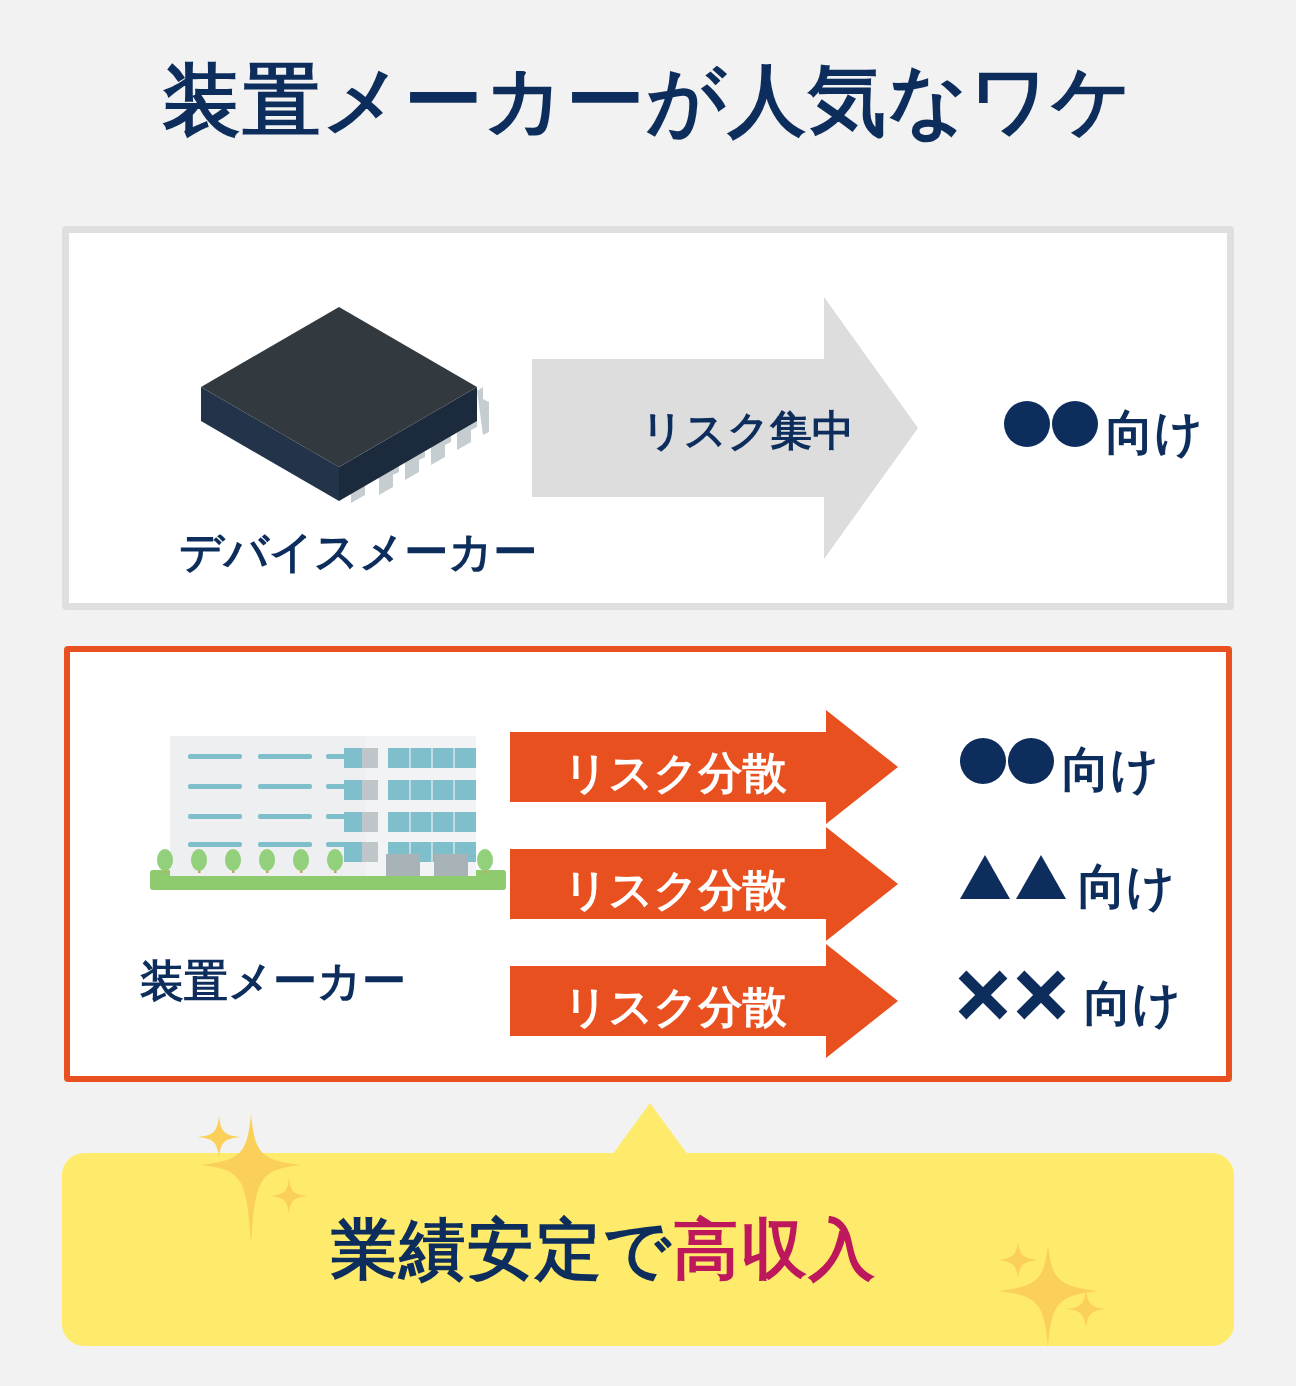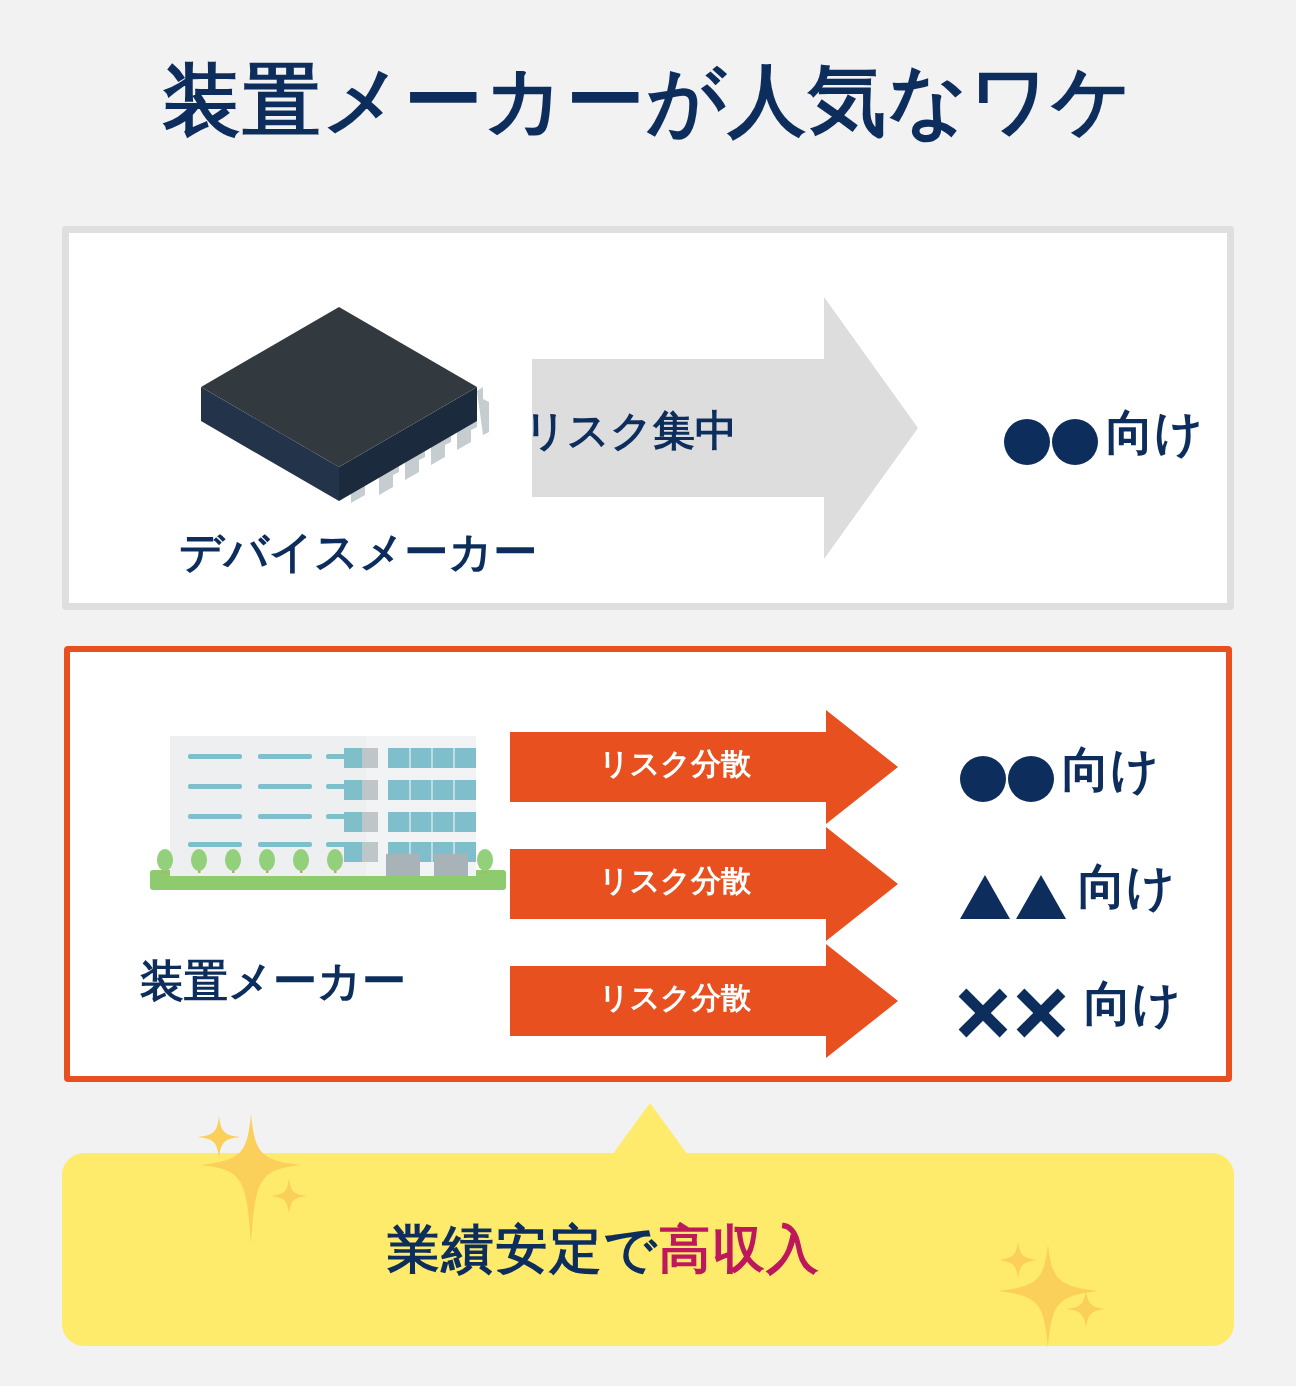--- a/index.html
+++ b/index.html
@@ -60,37 +60,37 @@
     letter-spacing: 0px;
   }
 
   
   .arrow-gray { position: absolute; left: 455px; top: 56px; width: 400px; height: 278px; }
   .arrow-gray svg { width: 100%; height: 100%; display: block; }
   .arrow-gray-text {
     position: absolute;
     left: 455px; top: 170px;
     width: 330px;
-    text-align: left;
+    text-align: right;
     font-size: 42px;
     font-weight: 700;
     color: #0D2D5C;
     white-space: nowrap;
   }
 
   
   .target {
     position: absolute;
     font-size: 48px;
     font-weight: 700;
     color: #0D2D5C;
     white-space: nowrap;
     letter-spacing: 0px;
     display: flex;
-    align-items: flex-end;
+    align-items: flex-start;
   }
   .tgt-sym { display: inline-flex; align-items: center; }
   .sym { display: inline-block; margin-right: 2px; }
   .sym.circle { width: 46px; height: 46px; border-radius: 50%; background: #0D2D5C; }
   .sym.triangle {
     width: 0; height: 0; margin-right: 6px;
     border-left: 25px solid transparent;
     border-right: 25px solid transparent;
     border-bottom: 44px solid #0D2D5C;
   }
@@ -119,21 +119,21 @@
     white-space: nowrap;
   }
 
   
   .arrow-orange { position: absolute; width: 390px; height: 118px; }
   .arrow-orange svg { width: 100%; height: 100%; display: block; }
   .arrow-orange-text {
     position: absolute;
     width: 330px;
     text-align: center;
-    font-size: 30px;
+    font-size: 44px;
     font-weight: 700;
     color: #FFFFFF;
     white-space: nowrap;
   }
 
   
   .banner {
     position: absolute;
     left: 62px; top: 1153px;
     width: 1172px; height: 193px;
@@ -147,21 +147,21 @@
     width: 0; height: 0;
     border-left: 38px solid transparent;
     border-right: 38px solid transparent;
     border-bottom: 52px solid #FFEB6B;
   }
   .banner-text {
     position: absolute;
     left: 62px; top: 1153px;
     width: 1084px; height: 193px;
     display: flex; align-items: center; justify-content: center;
-    font-size: 52px;
+    font-size: 66px;
     font-weight: 700;
     letter-spacing: 2px;
     white-space: nowrap;
     font-family: Liberation Serif, serif;
   }
   .bt-navy { color: #0D2D5C; }
   .bt-orange { color: #be185d; }
 
   .spark { position: absolute; pointer-events: none; }
   .spark svg { display: block; }

